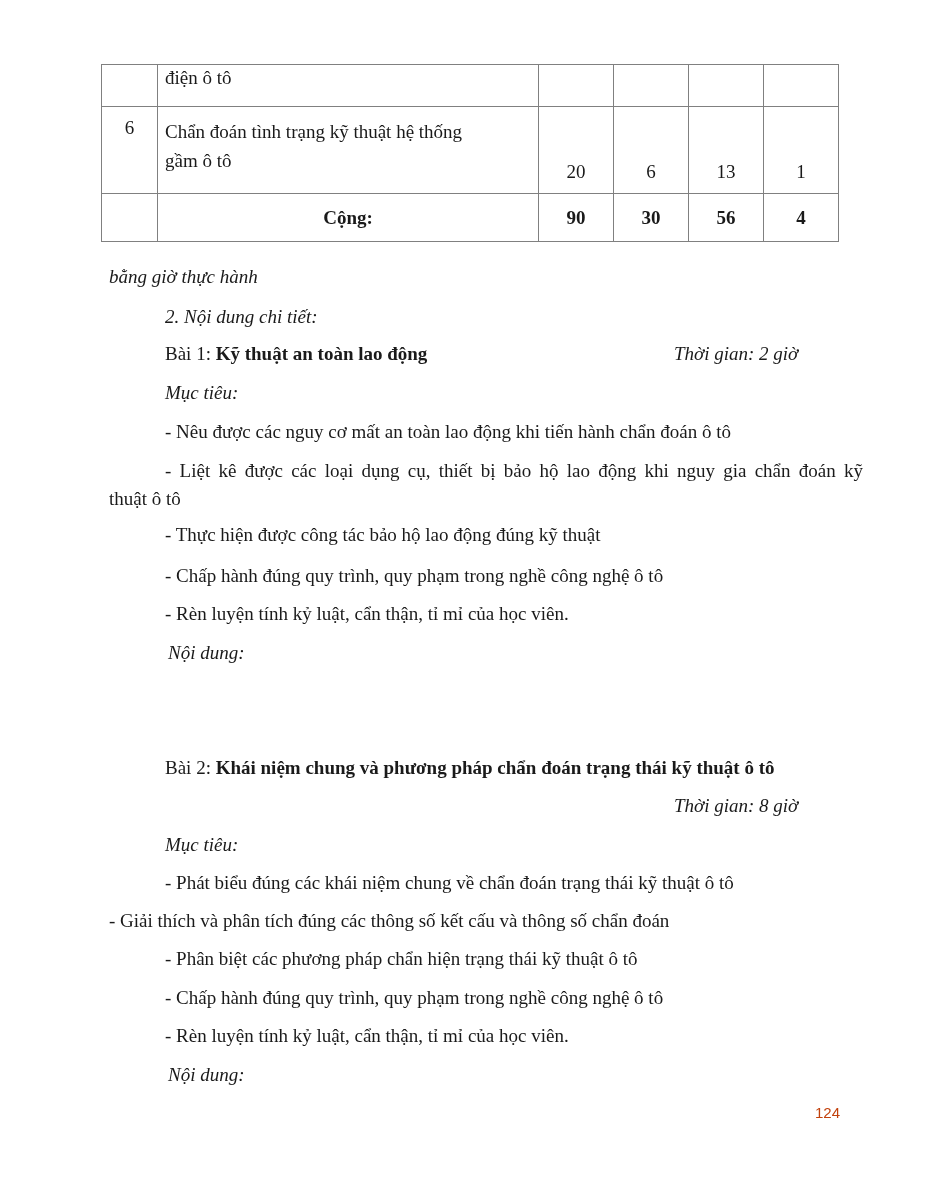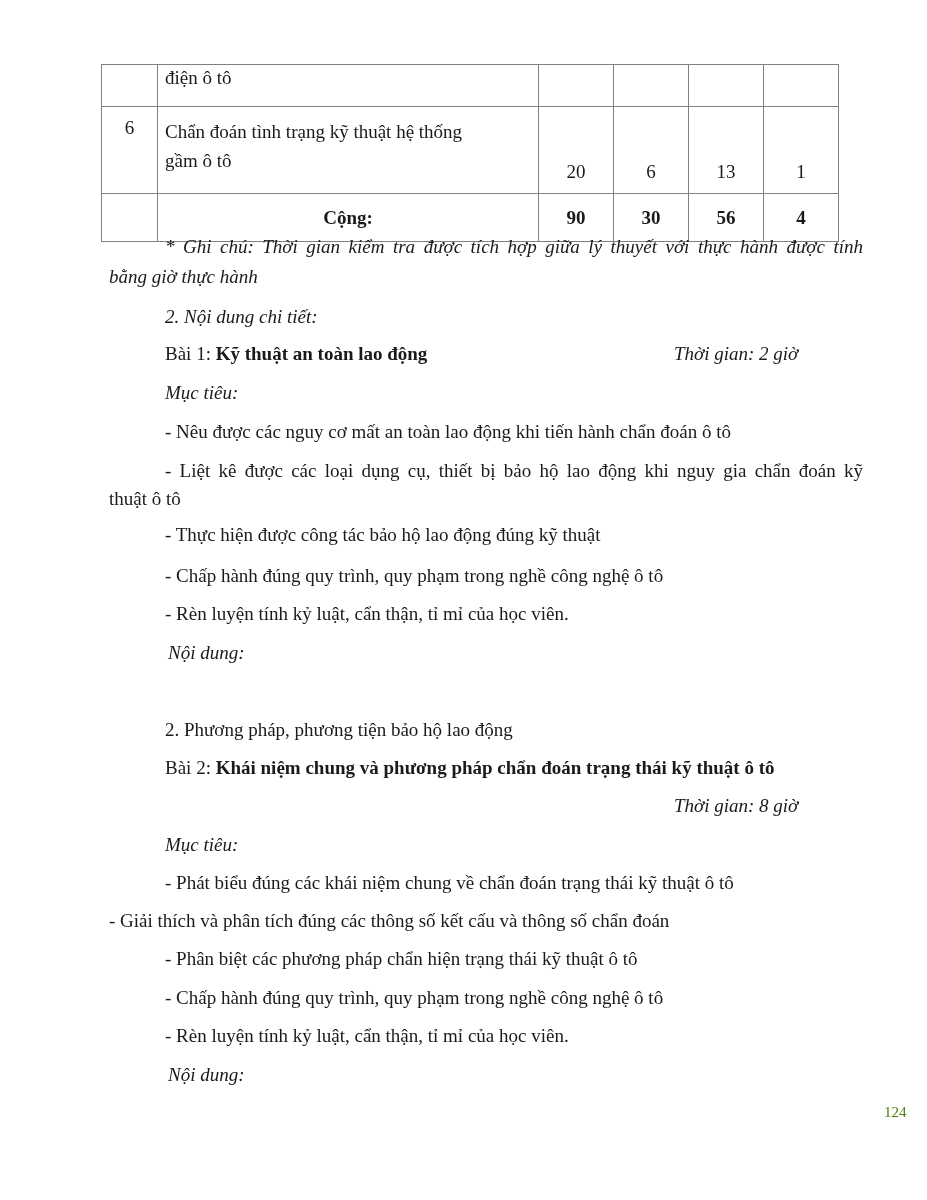--- a/index.html
+++ b/index.html
@@ -17,22 +17,22 @@
   tr.r1 td.c-name { padding-top: 2px !important; }
   tr.r2 td { height: 76px; }
   tr.r2 td.c-no { vertical-align: top; padding-top: 10px !important; }
   tr.r2 td.c-name { vertical-align: top; padding-top: 10px !important; text-align: justify; text-align-last: left; line-height: 29px; margin-left: 28px; }
   tr.r2 td.c-num { vertical-align: bottom; padding-bottom: 10px !important; }
   tr.r3 td { height: 47px; vertical-align: middle; font-weight: bold; text-align: center; }
 
   .line { position: absolute; font-size: 19px; white-space: nowrap; line-height: 24px; }
   .it { font-style: italic; }
   .b { font-weight: bold; }
-  .pagenum { position: absolute; left: 884px; top: 1104px; font-family: Liberation Serif, serif;
-             font-size: 15px; color: #4d7c0f; }
+  .pagenum { position: absolute; left: 815px; top: 1104px; font-family: Liberation Sans, sans-serif;
+             font-size: 15px; color: #c2410c; }
 </style>
 </head>
 <body>
 
 <div class="page">
 
   <table class="sched">
     <tbody>
         <tr class="r1">
       <td class="c-no"></td>
@@ -54,38 +54,36 @@
       <td class="c-no"></td>
       <td class="c-name">Cộng:</td>
       <td class="c-num">90</td>
       <td class="c-num">30</td>
       <td class="c-num">56</td>
       <td class="c-num">4</td>
     </tr>
   </tbody>
     </table>
 
-  <div class="line it" style="left:165px; top:235px; width:698px; text-align:justify; text-align-last:justify;">* Ghi chú: Thời gian kiểm tra được tích hợp giữa lý thuyết với thực hành được tính</div>
   <div class="line it" style="left:109px; top:265px;">bằng giờ thực hành</div>
 
   <div class="line it" style="left:165px; top:305px;">2. Nội dung chi tiết:</div>
 
   <div class="line" style="left:165px; top:342px;"><span>Bài 1: </span><span class="b">Kỹ thuật an toàn lao động</span></div>
   <div class="line it" style="left:674px; top:342px;">Thời gian: 2 giờ</div>
 
   <div class="line it" style="left:165px; top:381px;">Mục tiêu:</div>
   <div class="line" style="left:165px; top:420px;">- Nêu được các nguy cơ mất an toàn lao động khi tiến hành chẩn đoán ô tô</div>
   <div class="line" style="left:165px; top:459px; width:698px; text-align:justify; text-align-last:justify;">- Liệt kê được các loại dụng cụ, thiết bị bảo hộ lao động khi nguy gia chẩn đoán kỹ</div>
   <div class="line" style="left:109px; top:487px;">thuật ô tô</div>
   <div class="line" style="left:165px; top:523px;">- Thực hiện được công tác bảo hộ lao động đúng kỹ thuật</div>
   <div class="line" style="left:165px; top:564px;">- Chấp hành đúng quy trình, quy phạm trong nghề công nghệ ô tô</div>
   <div class="line" style="left:165px; top:602px;">- Rèn luyện tính kỷ luật, cẩn thận, tỉ mỉ của học viên.</div>
 
   <div class="line it" style="left:168px; top:641px;">Nội dung:</div>
-  <div class="line" style="left:165px; top:718px;">2. Phương pháp, phương tiện bảo hộ lao động</div>
 
   <div class="line" style="left:165px; top:756px;"><span>Bài 2: </span><span class="b">Khái niệm chung và phương pháp chẩn đoán trạng thái kỹ thuật ô tô</span></div>
   <div class="line it" style="left:674px; top:794px;">Thời gian: 8 giờ</div>
 
   <div class="line it" style="left:165px; top:833px;">Mục tiêu:</div>
   <div class="line" style="left:165px; top:871px;">- Phát biểu đúng các khái niệm chung về chẩn đoán trạng thái kỹ thuật ô tô</div>
   <div class="line" style="left:109px; top:909px;">- Giải thích và phân tích đúng các thông số kết cấu và thông số chẩn đoán</div>
   <div class="line" style="left:165px; top:947px;">- Phân biệt các phương pháp chẩn hiện trạng thái kỹ thuật ô tô</div>
   <div class="line" style="left:165px; top:986px;">- Chấp hành đúng quy trình, quy phạm trong nghề công nghệ ô tô</div>
   <div class="line" style="left:165px; top:1024px;">- Rèn luyện tính kỷ luật, cẩn thận, tỉ mỉ của học viên.</div>

